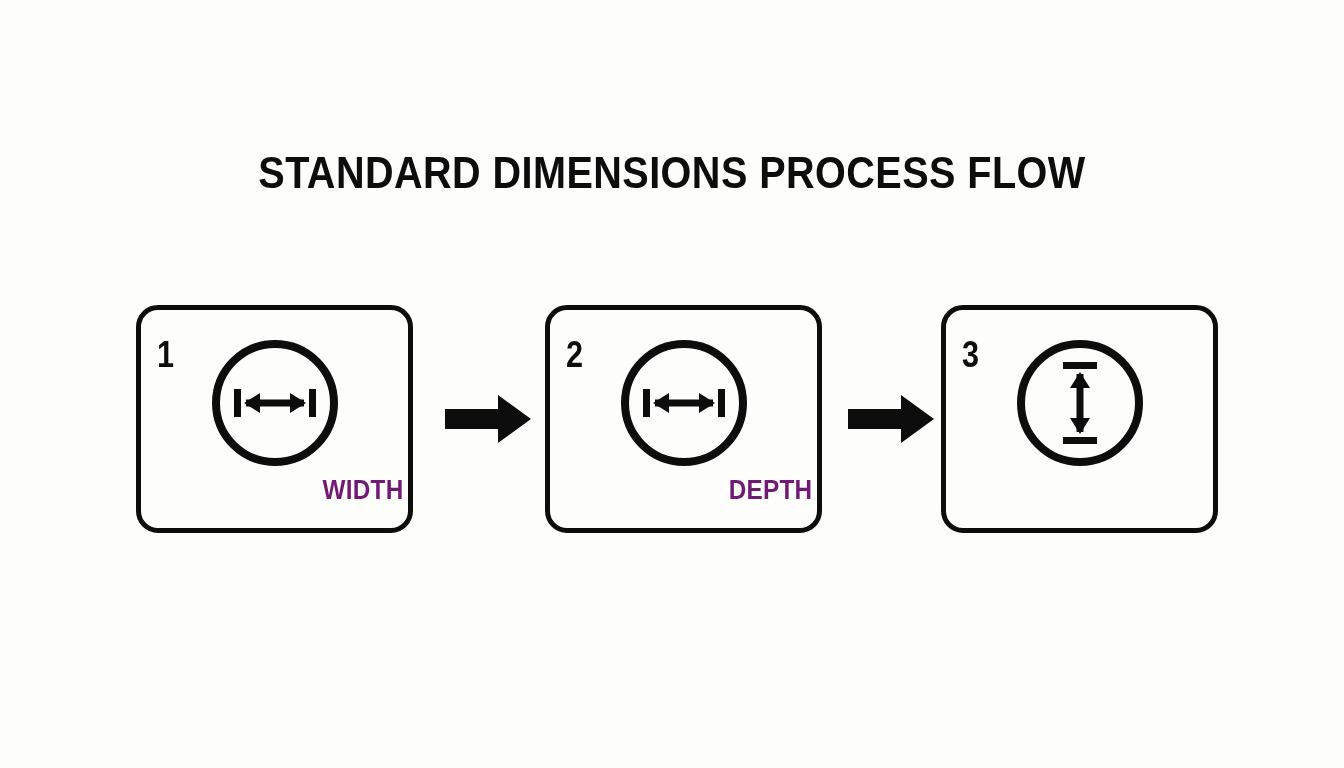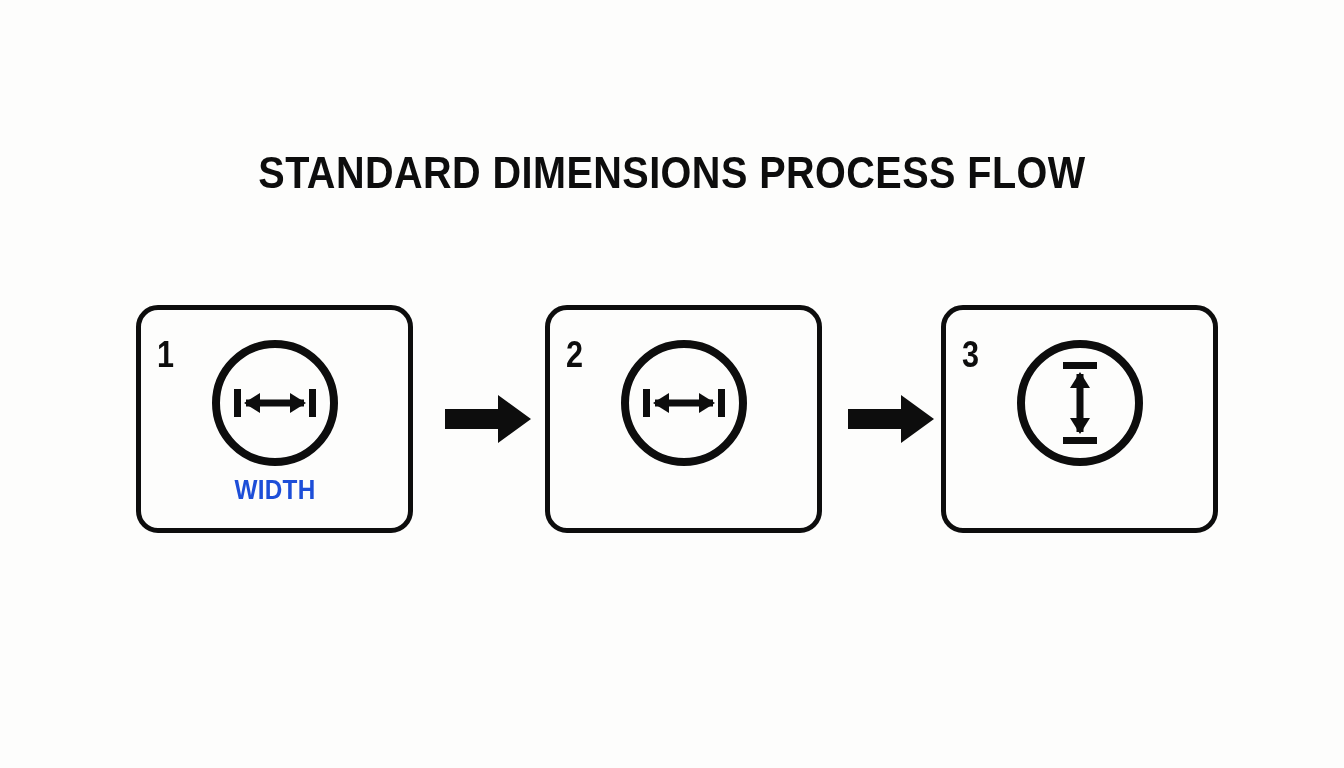--- a/index.html
+++ b/index.html
@@ -87,26 +87,26 @@
     display: block;
     width: 130px;
     height: 130px;
   }
 
   .card-label {
     position: absolute;
     left: 0;
     top: 167px;
     width: 100%;
-    text-align: center;
+    text-align: right;
     font-family: "Liberation Sans", sans-serif;
     font-size: 27px;
     font-weight: bold;
     letter-spacing: 0.3px;
-    color: #1d4ed8;
+    color: #701a75;
     line-height: 1;
     white-space: nowrap;
   }
   .card-label span {
     display: inline-block;
     transform: scaleX(0.9);
   }
 
   
   .connector {
@@ -169,20 +169,23 @@
         <svg viewBox="0 0 130 130" xmlns="http://www.w3.org/2000/svg">
           <circle cx="65" cy="65" r="59" fill="none" stroke="#0d0d0d" stroke-width="8"></circle>
           <rect x="24" y="51" width="7" height="28" fill="#0d0d0d"></rect>
           <rect x="99" y="51" width="7" height="28" fill="#0d0d0d"></rect>
           <rect x="36" y="61.5" width="58" height="7" fill="#0d0d0d"></rect>
           <polygon points="34,65 50,55 50,75" fill="#0d0d0d"></polygon>
           <polygon points="96,65 80,55 80,75" fill="#0d0d0d"></polygon>
         </svg>
       </div>
 
+      <div class="card-label">
+        <span>DEPTH</span>
+      </div>
     </div>
 
     <div class="connector connector-2">
       <svg viewBox="0 0 90 52" xmlns="http://www.w3.org/2000/svg">
         <polygon points="2,16 55,16 55,2 88,26 55,50 55,36 2,36" fill="#0d0d0d"></polygon>
       </svg>
     </div>
 
     <div class="card card-3">
       <div class="step-number">3</div>

